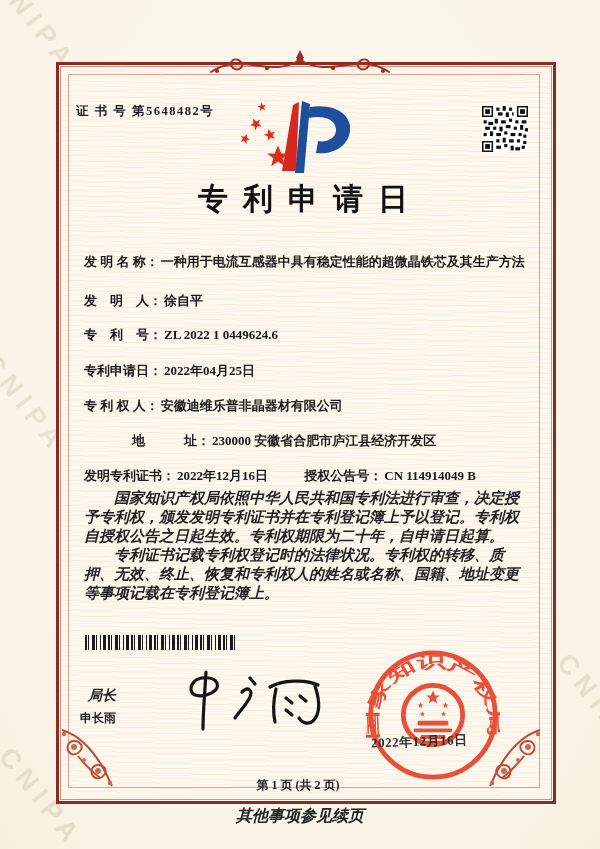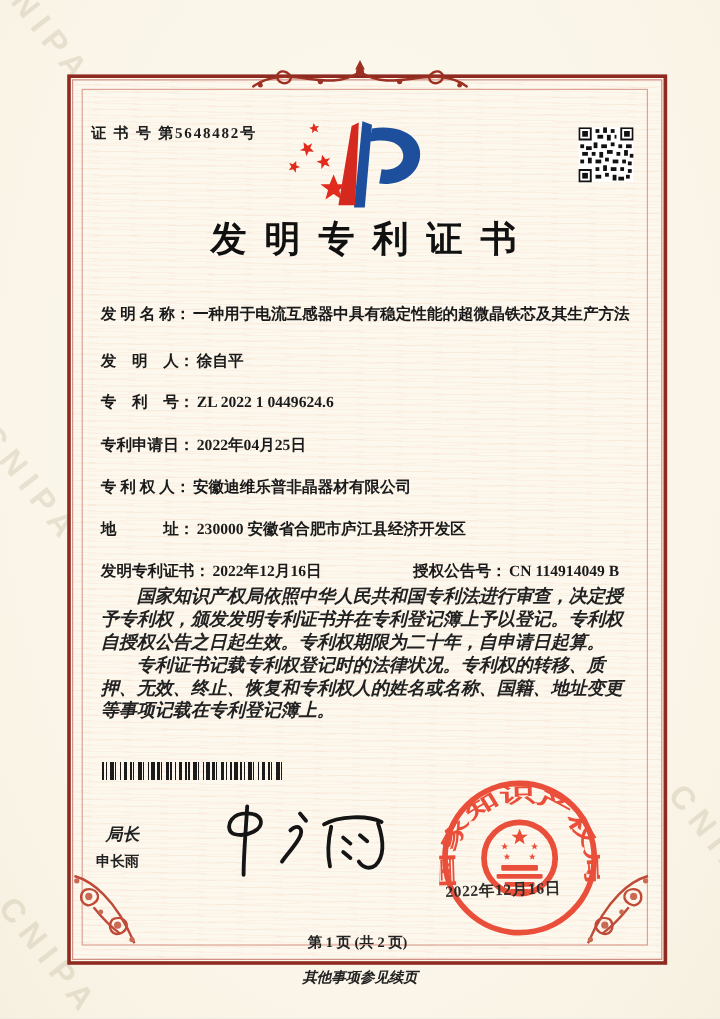--- a/index.html
+++ b/index.html
@@ -32,22 +32,22 @@
   .cert-no{position:absolute;left:76px;top:103px;font-size:12.5px;font-weight:bold;
            letter-spacing:1.5px;color:#1c1c1c;}
   .logo{position:absolute;left:238px;top:97px;}
   .qr{position:absolute;left:482px;top:106px;}
   .title{position:absolute;left:56px;top:179px;width:494px;text-align:center;
          font-size:30px;font-weight:bold;color:#111;letter-spacing:0.5em;text-indent:0.5em;}
 
   .frow{position:absolute;left:84px;width:450px;font-size:13px;font-weight:bold;color:#1a1a1a;
         white-space:nowrap;}
   .r1{top:253px;white-space:normal;}
-  .r2{top:292px;} .r3{top:326px;} .r4{top:362px;} .r5{top:397px;} .r6{top:432px;} .r7{top:467px;}
-  .fgroup2{margin-left:73px;}
+  .r2{top:292px;} .r3{top:326px;} .r4{top:362px;} .r5{top:397px;} .r6{top:432px;margin-left:48px;} .r7{top:467px;}
+  .fgroup2{margin-left:33px;}
   .flabel{margin-right:2px;}
 
   .body-text{position:absolute;left:84px;top:489px;width:438px;z-index:3;
              font-size:15px;line-height:19px;font-style:italic;font-weight:600;color:#222;}
   .body-text p{margin:0;text-indent:2em;}
 
   .barcode{position:absolute;left:85px;top:635px;width:152px;height:15px;
      background-image:repeating-linear-gradient(90deg,
        #1b1b1b 0 2px, transparent 2px 3px, #1b1b1b 3px 4px, transparent 4px 7px,
        #1b1b1b 7px 10px, transparent 10px 11px, #1b1b1b 11px 12px, transparent 12px 15px,
@@ -57,21 +57,21 @@
   .signer-name{position:absolute;left:80px;top:710px;font-size:12px;font-weight:bold;color:#222;}
   .signature{position:absolute;left:176px;top:668px;}
 
   .seal{position:absolute;left:366px;top:648px;}
   .seal-date{position:absolute;left:371px;top:732px;width:140px;font-size:13px;font-weight:bold;
              color:#2e2b28;letter-spacing:0.5px;transform:rotate(-2deg);white-space:nowrap;}
 
   .page-num{position:absolute;left:56px;top:777px;width:484px;text-align:center;
             font-size:12px;font-weight:bold;color:#222;}
   .footer-note{position:absolute;left:0;top:806px;width:600px;text-align:center;
-            font-size:12px;font-style:italic;font-weight:600;color:#222;}
+            font-size:16px;font-style:italic;font-weight:600;color:#222;}
 
   .ornament-top{position:absolute;left:205px;top:48px;z-index:3;}
   .flourish{position:absolute;z-index:3;}
   .flourish-br{left:478px;top:726px;}
   .flourish-bl{left:58px;top:726px;transform:scaleX(-1);}
 </style>
 </head>
 <body>
 
 <div id="cert">
@@ -199,21 +199,21 @@
         <rect x="22" y="21" width="2" height="2"></rect>
           <rect x="26" y="22" width="2" height="2"></rect>
         <rect x="9" y="25" width="3" height="2"></rect>
           <rect x="14" y="24" width="2" height="2"></rect>
           <rect x="18" y="25" width="2" height="3"></rect>
         <rect x="21" y="26" width="3" height="2"></rect>
           <rect x="25" y="25" width="2" height="2"></rect>
       </g>
     </svg>
 
-    <div class="title">发明专利证书</div>
+    <div class="title">专利申请日</div>
 
     <div class="frow r1">
       <span class="flabel">发 明 名 称：</span><span class="fvalue">一种用于电流互感器中具有稳定性能的超微晶铁芯及其生产方法</span>
     </div>
     <div class="frow r2">
       <span class="flabel">发　明　人：</span><span class="fvalue">徐自平</span>
     </div>
     <div class="frow r3">
       <span class="flabel">专　利　号：</span><span class="fvalue">ZL 2022 1 0449624.6</span>
     </div>

